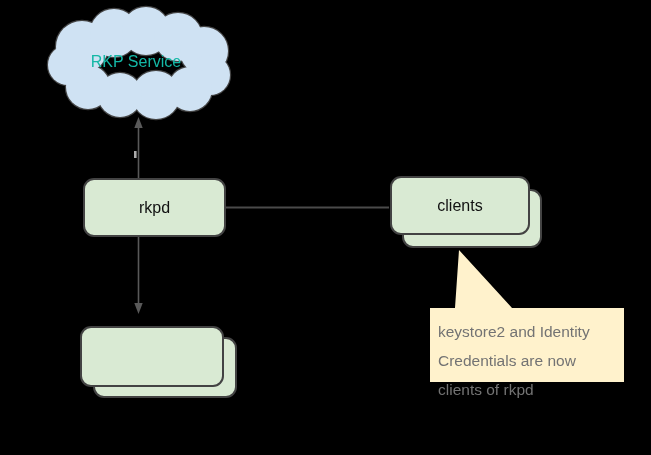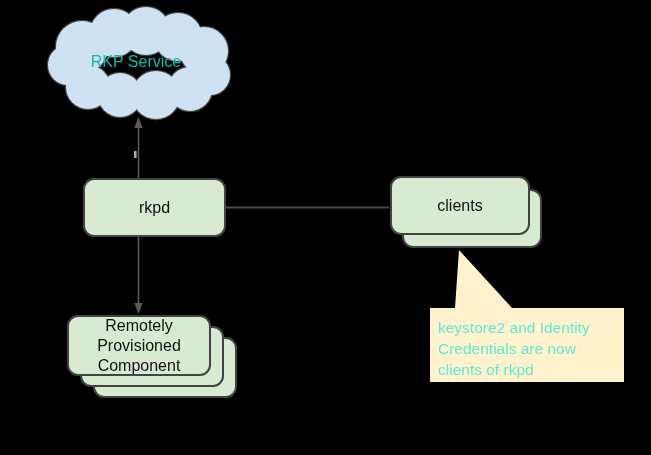--- a/index.html
+++ b/index.html
@@ -70,22 +70,22 @@
     position: absolute;
     left: 420px; top: 245px;
     width: 215px; height: 140px;
     pointer-events: none;
   }
   .callout-text {
     position: absolute;
     left: 438px; top: 317px;
     width: 180px;
     font-size: 15.5px;
-    line-height: 21px;
-    color: #5eead4;
+    line-height: 29px;
+    color: #737373;
     white-space: pre-line;
   }
 </style>
 </head>
 <body>
 
 <div class="canvas">
 
   <svg class="connectors">
 
@@ -144,25 +144,20 @@
   <div class="node" style="left:390px; top:176px; width:140px; height:59px;">
     <span class="node-label">clients</span>
   </div>
 
   <div class="node" style="left:67px; top:178px; width:143px; height:59px;margin-left:16px;">
     <span class="node-label">rkpd</span>
   </div>
 
   <div class="node" style="left:93px; top:337px; width:144px; height:61px;"></div>
   <div class="node" style="left:80px; top:326px; width:144px; height:61px;"></div>
-  <div class="node" style="left:67px; top:315px; width:144px; height:61px;">
-    <span class="node-label">Remotely
-Provisioned
-Component</span>
-  </div>
 
   <svg class="callout-shape" viewBox="0 0 215 140">
     <polygon points="10,63 35,63 39,5 92,63 204,63 204,137 10,137" fill="#fff2cc"></polygon>
   </svg>
   <div class="callout-text">keystore2 and Identity
 Credentials are now
 clients of rkpd</div>
 
 </div>
 

